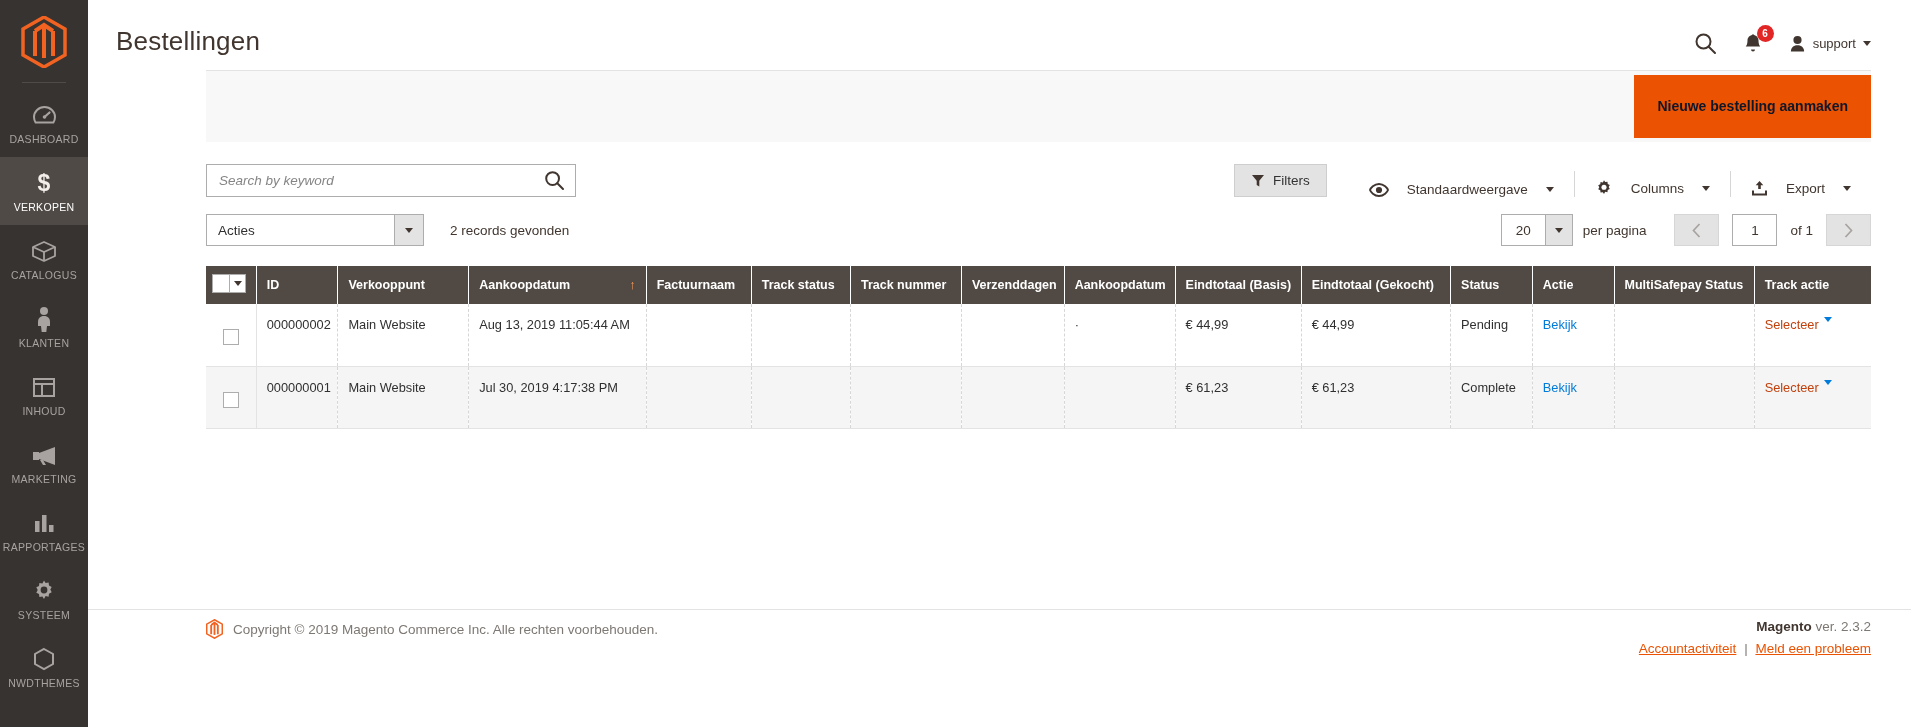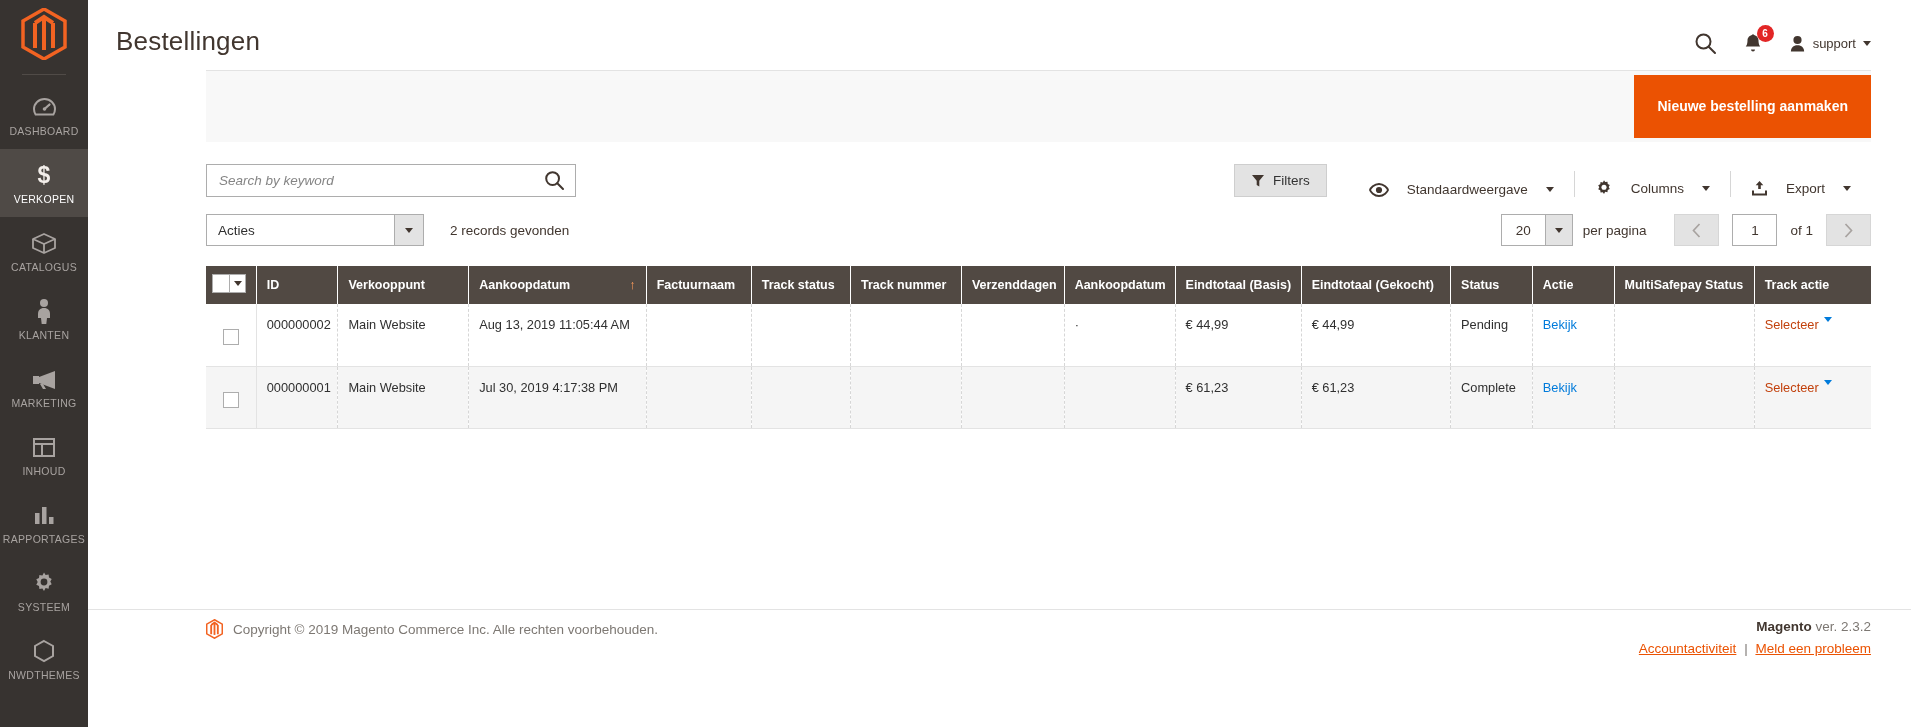--- a/index.html
+++ b/index.html
@@ -9,20 +9,21 @@
     font-family: "Liberation Sans", sans-serif;
     overflow: hidden;
   }
   #app { display: flex; width: 1911px; height: 727px; }
 
   
   .sidebar {
     width: 88px; min-width: 88px; height: 727px;
     background: #373330;
     display: flex; flex-direction: column; align-items: stretch;
+    padding-top: 8px;
   }
   .logo-wrap { display: flex; justify-content: center; padding: 8px 0 14px 0; }
   .logo-hex { width: 46px; height: 52px; display: block; }
   .logo-sep { height: 1px; background: #504b47; margin: 0 22px 6px 22px; }
   .nav-item {
     display: flex; flex-direction: column; align-items: center; justify-content: center;
     padding: 13px 2px 12px 2px;
     color: #a8a3a0; cursor: pointer; text-decoration: none;
   }
   .nav-item .nav-icon { height: 26px; display: flex; align-items: center; justify-content: center; margin-bottom: 5px; }
@@ -56,21 +57,21 @@
   .content { padding: 0 40px 0 118px; }
 
   .button-bar {
     border-top: 1px solid #e3e3e3;
     background: #f8f8f8;
     height: 72px;
     display: flex; align-items: center; justify-content: flex-end;
     margin: 0 0 0 0;
   }
   .btn-primary {
-    background: #eb5202; color: #ffffff; border: 1px solid #eb5202;
+    background: #eb5202; color: #0f172a; border: 1px solid #eb5202;
     font-size: 14px; font-weight: bold; padding: 22px 22px; cursor: pointer;
     font-family: "Liberation Sans", sans-serif; line-height: 17px;
   }
 
   .toolbar { display: flex; align-items: center; justify-content: space-between; padding: 22px 0 0 0; }
   .search-box {
     width: 370px; height: 33px; border: 1px solid #adadad; background: #fff;
     display: flex; align-items: center; padding: 0 8px 0 12px;
   }
   .search-box input {
@@ -226,37 +227,37 @@
         <svg width="18" height="26" viewBox="0 0 18 26">
             <circle cx="9" cy="5" r="4" fill="#a8a3a0"></circle>
             <path d="M9 10c-4 0-6 2.5-6 6v4h3l.7 6h4.6l.7-6h3v-4c0-3.5-2-6-6-6z" fill="#a8a3a0"></path>
           </svg>
       </span>
       <span class="nav-label">KLANTEN</span>
     </a>
 
     <a class="nav-item">
       <span class="nav-icon">
+        <svg width="24" height="23" viewBox="0 0 24 23">
+            <rect x="2" y="3" width="20" height="17" fill="none" stroke="#a8a3a0" stroke-width="2"></rect>
+            <path d="M2 8 L22 8 M10 8 L10 20" stroke="#a8a3a0" stroke-width="2"></path>
+          </svg>
+      </span>
+      <span class="nav-label">INHOUD</span>
+    </a>
+
+    <a class="nav-item">
+      <span class="nav-icon">
         <svg width="27" height="22" viewBox="0 0 27 22">
             <path d="M24 3 L8 9 L8 15 L24 21 Z" fill="#a8a3a0"></path>
             <rect x="2" y="8" width="6" height="8" fill="#a8a3a0"></rect>
             <path d="M9 16 L12 21 L15 21 L12 16 Z" fill="#a8a3a0"></path>
           </svg>
       </span>
       <span class="nav-label">MARKETING</span>
-    </a>
-
-    <a class="nav-item">
-      <span class="nav-icon">
-        <svg width="24" height="23" viewBox="0 0 24 23">
-            <rect x="2" y="3" width="20" height="17" fill="none" stroke="#a8a3a0" stroke-width="2"></rect>
-            <path d="M2 8 L22 8 M10 8 L10 20" stroke="#a8a3a0" stroke-width="2"></path>
-          </svg>
-      </span>
-      <span class="nav-label">INHOUD</span>
     </a>
 
     <a class="nav-item">
       <span class="nav-icon">
         <svg width="24" height="22" viewBox="0 0 24 22">
             <rect x="3" y="9" width="4.5" height="11" fill="#a8a3a0"></rect>
             <rect x="10" y="3" width="4.5" height="17" fill="#a8a3a0"></rect>
             <rect x="17" y="13" width="4.5" height="7" fill="#a8a3a0"></rect>
           </svg>
       </span>

